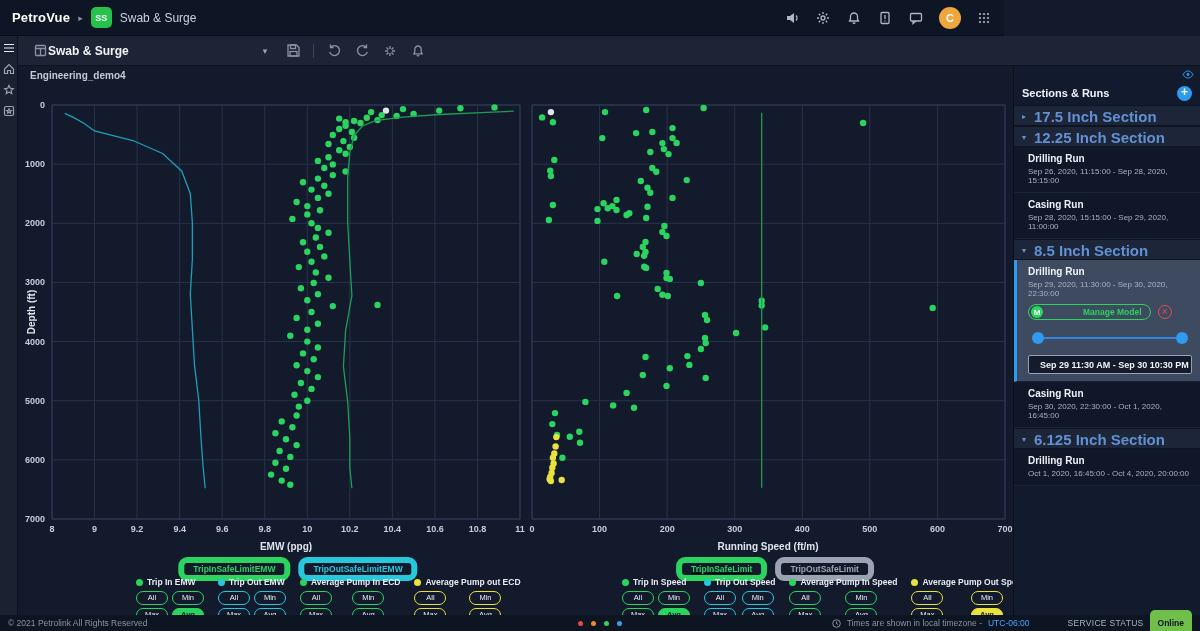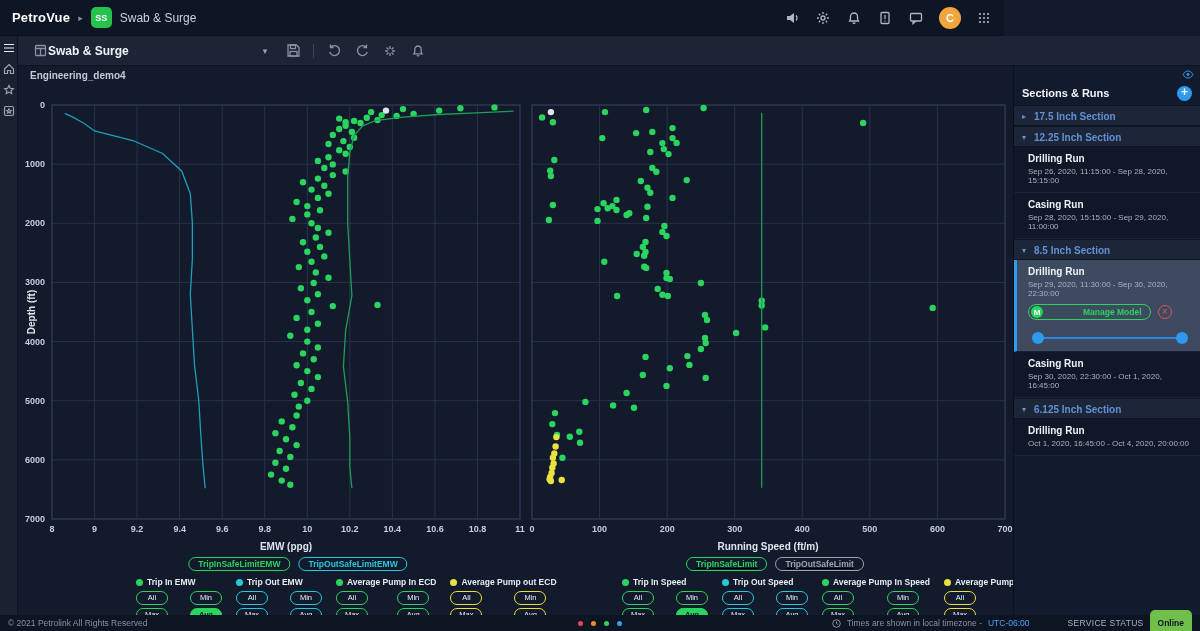--- a/index.html
+++ b/index.html
@@ -39,35 +39,35 @@
   
   .ylabel{position:absolute;left:31px;top:312px;transform:translate(-50%,-50%) rotate(-90deg);color:#dfe5ee;font-size:10px;font-weight:700;white-space:nowrap;}
   svg.chart{position:absolute;overflow:visible;}
   svg.chart text{font-family:"Liberation Sans","DejaVu Sans",sans-serif;}
   #chartL{left:22px;top:105px;}
   #chartR{left:532px;top:105px;}
   .xlabel{position:absolute;top:541px;color:#dfe5ee;font-size:10px;font-weight:700;transform:translateX(-50%);}
 
   
   .pill-row{position:absolute;top:557px;display:flex;gap:8px;transform:translateX(-50%);}
-  .limit-pill{border:1px solid #f0abfc;border-radius:9px;padding:1px 9px;font-size:8.5px;font-weight:700;background:transparent;cursor:pointer;white-space:nowrap;}
+  .limit-pill{border:6px solid #f0abfc;border-radius:9px;padding:1px 9px;font-size:8.5px;font-weight:700;background:transparent;cursor:pointer;white-space:nowrap;}
   .legend-row{position:absolute;top:577px;display:flex;gap:14px;align-items:flex-start;}
   .lg-head{display:flex;align-items:center;gap:4px;margin-bottom:4px;}
   .lg-dot{width:7px;height:7px;border-radius:50%;background:#2bd35f;}
   .lg-label{color:#e8edf4;font-size:8.5px;font-weight:700;white-space:nowrap;}
-  .lg-btns{display:grid;grid-template-columns:auto auto;gap:3px 22px;}
+  .lg-btns{display:grid;grid-template-columns:auto auto;gap:3px 4px;}
   .lg-btn{border:1px solid #2bd35f;background:transparent;color:#e8edf4;border-radius:8px;font-size:7.5px;padding:1px 0;width:32px;text-align:center;cursor:pointer;line-height:1.3;}
 
   
   .rpanel{position:absolute;left:1013px;top:66px;width:187px;height:549px;background:#121a2e;border-left:1px solid #0a0f1b;display:flex;flex-direction:column;}
   .rp-top{height:15px;display:flex;justify-content:flex-end;align-items:center;padding-right:6px;}
   .rp-header{height:24px;display:flex;align-items:center;padding:0 8px;gap:20px;}
   .rp-title{color:#f0f3f8;font-size:11px;font-weight:700;}
   .plus-btn{margin-left:auto;width:15px;height:15px;border-radius:50%;background:#2e9af0;color:#fff;font-size:12px;line-height:13px;text-align:center;cursor:pointer;font-weight:700;}
-  .sec{height:21px;line-height:21px;background:#1c2638;color:#6290d3;font-size:10px;font-weight:700;padding-left:20px;position:relative;border-bottom:1px solid #0d1424;border-top:1px solid #0d1424;cursor:pointer;}
+  .sec{height:21px;line-height:21px;background:#1c2638;color:#6290d3;font-size:15px;font-weight:700;padding-left:20px;position:relative;border-bottom:1px solid #0d1424;border-top:1px solid #0d1424;cursor:pointer;}
   .sec .chev{position:absolute;left:8px;font-size:8px;}
   .sec.collapsed .chev::before{content:"▸";}
   .sec.expanded .chev::before{content:"▾";}
   .run{background:#0f1728;padding:6px 8px 7px 14px;border-bottom:1px solid #1a2335;cursor:pointer;}
   .run-name{color:#eef2f8;font-size:10px;font-weight:700;margin-bottom:3px;}
   .run-range{color:#a9b2c2;font-size:8px;}
   .run.selected{background:#3e4a5f;border-left:3px solid #2e9af0;padding-left:11px;}
   .manage-row{display:flex;align-items:center;gap:7px;margin-top:6px;}
   .manage-pill{display:flex;align-items:center;gap:4px;border:1px solid #2bd35f;border-radius:10px;padding:1px 8px 1px 2px;cursor:pointer;background:transparent;}
   .m-badge{width:12px;height:12px;border-radius:50%;background:#2bd35f;color:#fff;font-size:8px;font-weight:700;display:flex;align-items:center;justify-content:center;}
@@ -637,20 +637,27 @@
           <span class="m-badge">M</span>
           <span class="manage-label">Manage Model</span>
         </span>
         <span class="x-btn">×</span>
       </div>
       <div class="slider">
         <span class="track"></span>
         <span class="handle left"></span>
         <span class="handle right"></span>
       </div>
+      <div class="datebox">
+        <svg width="10" height="10" viewBox="0 0 10 10">
+            <rect x="0.5" y="1.5" width="9" height="8" rx="1" fill="none" stroke="#f0f3f8"></rect>
+            <path d="M3 0.5v2M7 0.5v2M0.5 4h9" stroke="#f0f3f8" fill="none"></path>
+          </svg>
+        <span>Sep 29 11:30 AM - Sep 30 10:30 PM</span>
+      </div>
     </div>
     <div class="run">
       <div class="run-name">Casing Run</div>
       <div class="run-range">Sep 30, 2020, 22:30:00 - Oct 1, 2020, 16:45:00</div>
     </div>
 
     <div class="sec expanded"><span class="chev"></span><span>6.125 Inch Section</span></div>
     <div class="run">
       <div class="run-name">Drilling Run</div>
       <div class="run-range">Oct 1, 2020, 16:45:00 - Oct 4, 2020, 20:00:00</div>

